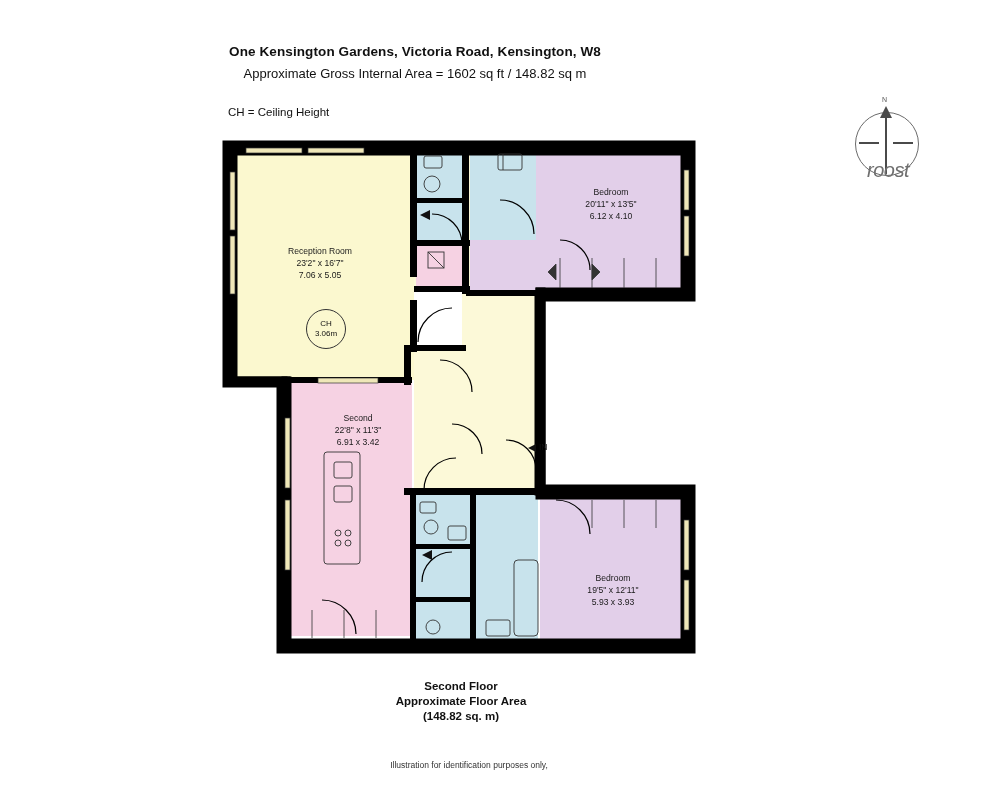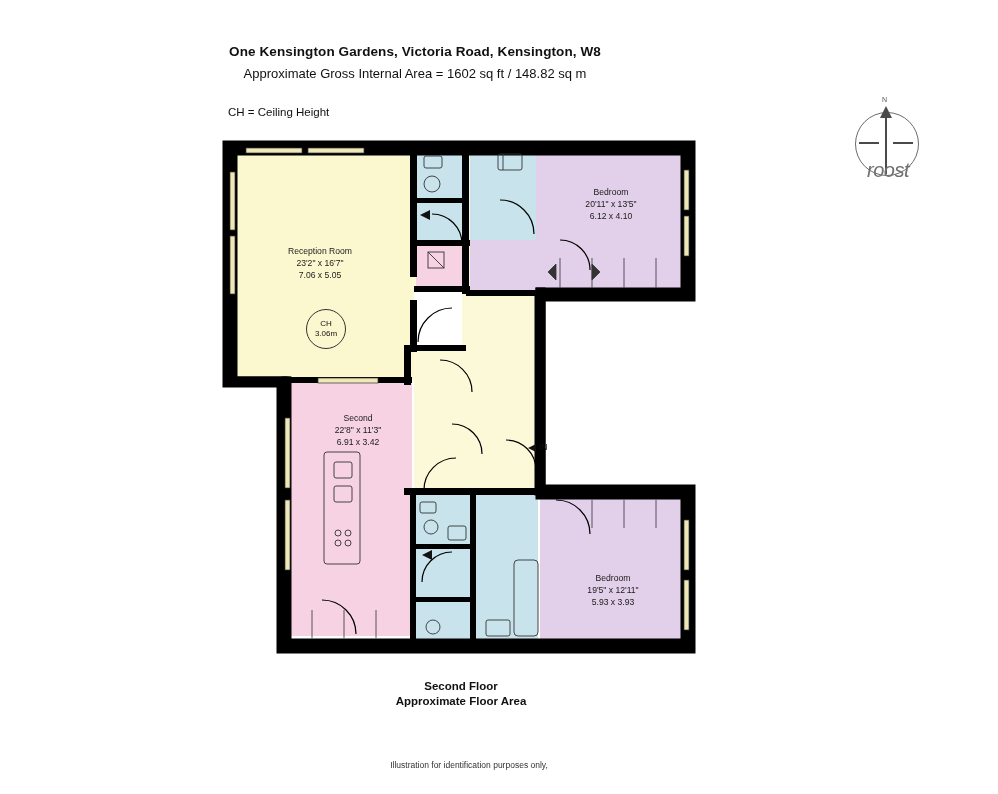--- a/index.html
+++ b/index.html
@@ -244,17 +244,18 @@
 </div>
 
 <div class="in-marker">
   <span class="in-arrow"></span>
   <span>IN</span>
 </div>
 
 <div class="footer">
   <div class="f1">Second Floor</div>
   <div class="f2">Approximate Floor Area</div>
+  <div class="f4">(148.82 sq. m)</div>
 </div>
 
 <div class="disclaimer">
   <div>Illustration for identification purposes only,</div>
 </div>
 
 </body></html>

